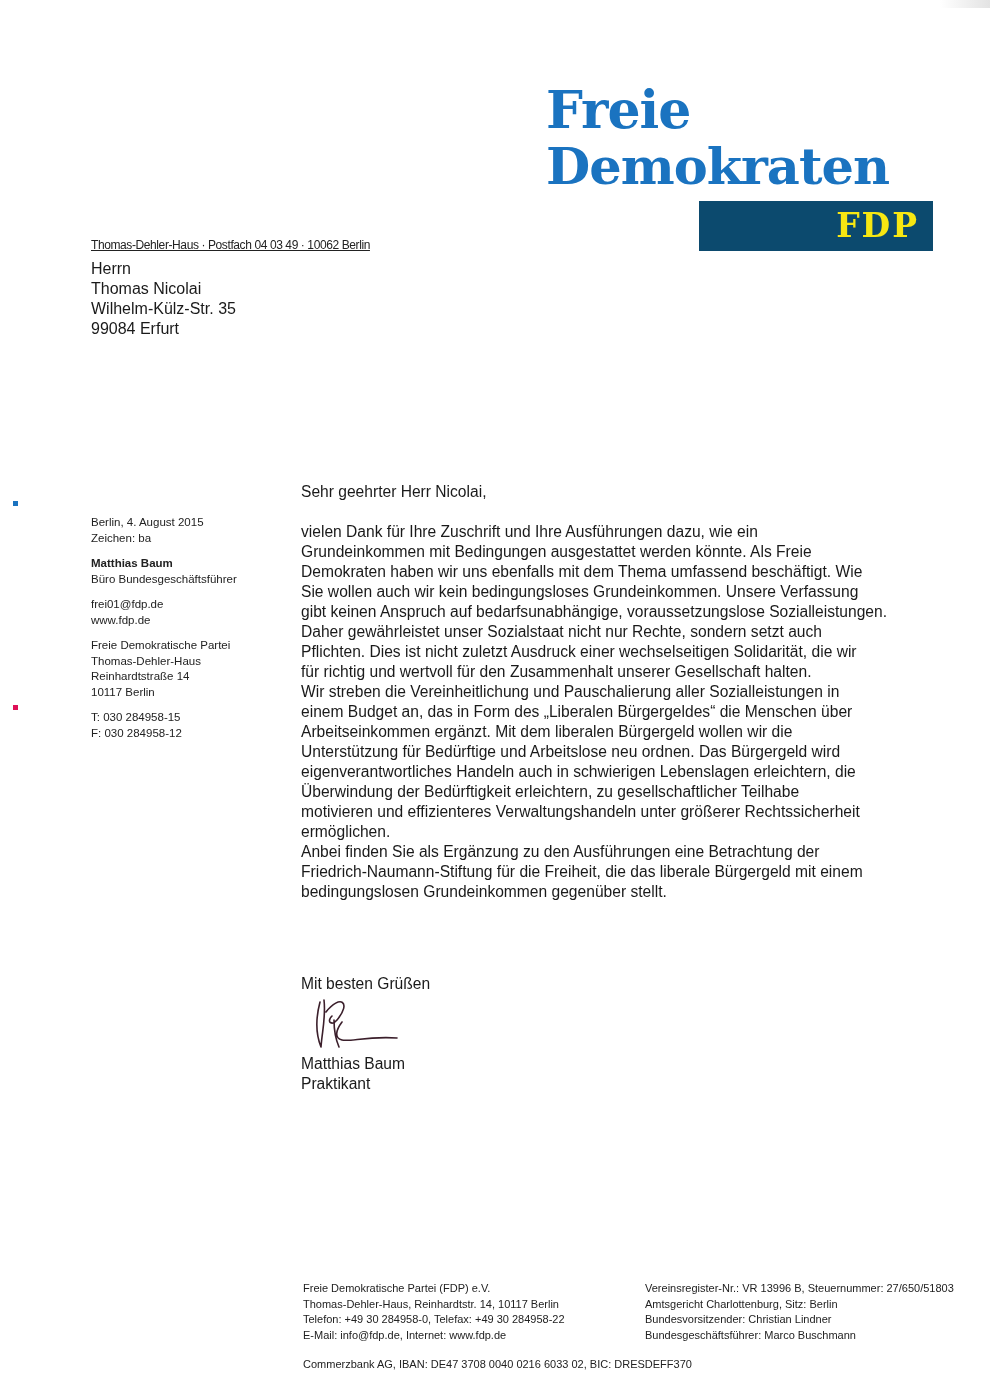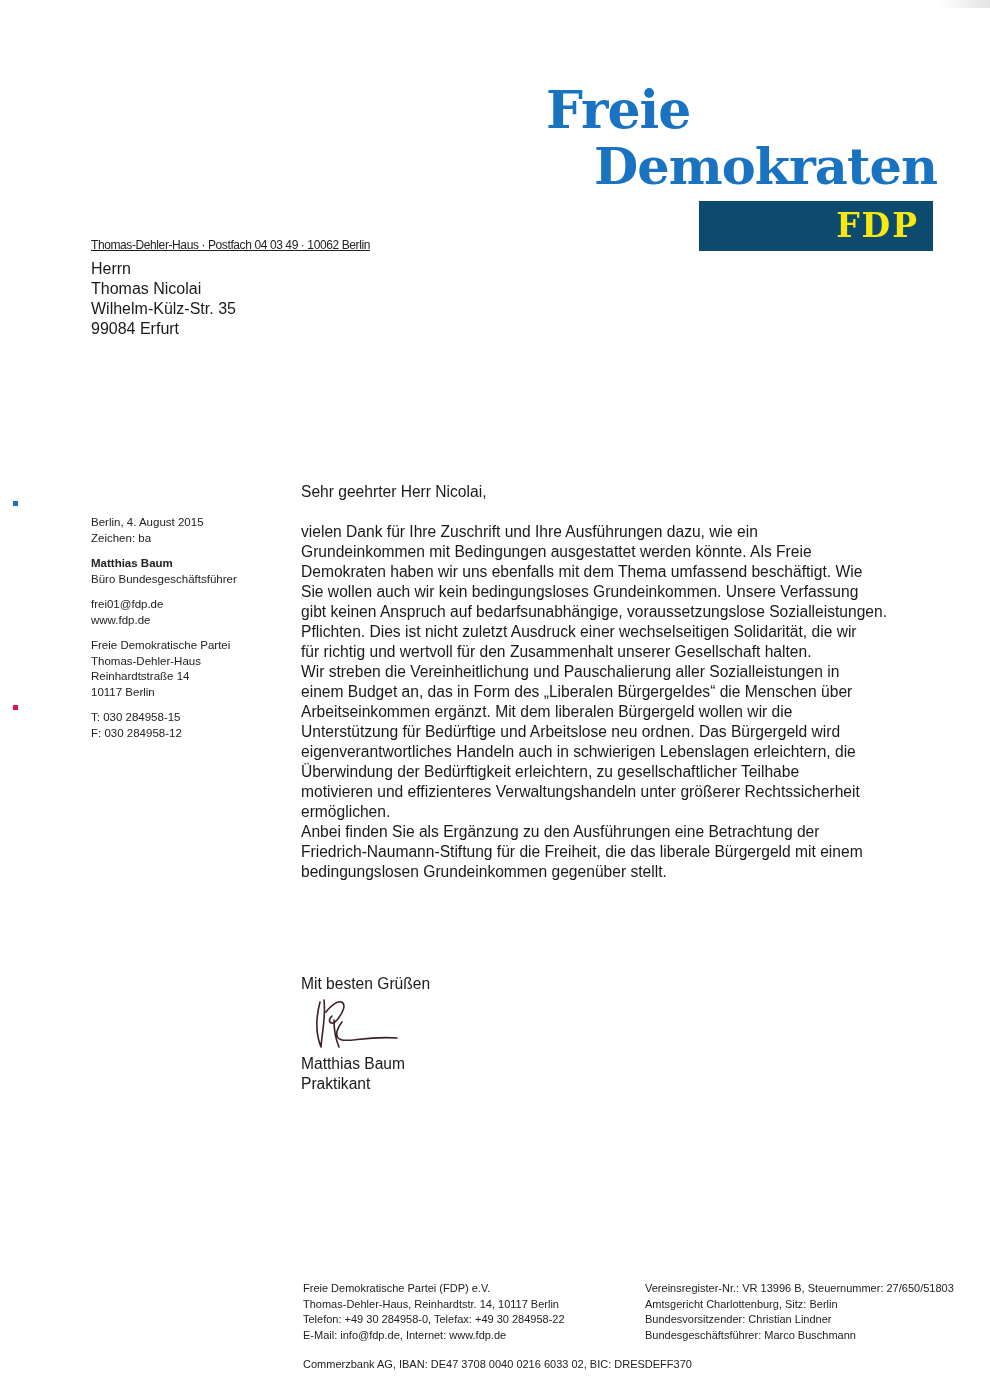--- a/index.html
+++ b/index.html
@@ -3,21 +3,21 @@
 <meta charset="utf-8">
 <style>
   html, body { margin: 0; padding: 0; background: #ffffff; }
   body { width: 990px; height: 1400px; position: relative; overflow: hidden;
          font-family: "Liberation Sans", "DejaVu Sans", sans-serif; color: #1a1a1a; }
 
   .logo { position: absolute; left: 546px; top: 78px; width: 390px; }
   .logo-line { font-family: "DejaVu Serif", serif; font-weight: bold; color: #1a73c0;
                font-size: 52px; line-height: 56px; letter-spacing: -1px; white-space: nowrap; }
   .logo-line.l1 { position: absolute; left: 0; top: 4px; }
-  .logo-line.l2 { position: absolute; left: 0; top: 60px; font-size: 51px; margin-left: 48px; }
+  .logo-line.l2 { position: absolute; left: 0; top: 60px; font-size: 51px; }
   .logo-bar { position: absolute; left: 153px; top: 123px; width: 234px; height: 50px;
               background: #0c4a6e; }
   .logo-fdp { position: absolute; right: 14px; top: 5px; font-family: "DejaVu Serif", serif;
               font-weight: bold; color: #f7e712; font-size: 33px; letter-spacing: 2px; line-height: 40px; }
 
   .sender-line { position: absolute; left: 91px; top: 238px; font-size: 12px; letter-spacing: -0.4px; color: #222; text-decoration: underline; }
 
   .recipient { position: absolute; left: 91px; top: 259px; font-size: 16px; line-height: 20px; color: #1a1a1a; }
   .recipient div { white-space: nowrap; }
 
@@ -88,20 +88,21 @@
   <div>F: 030 284958-12</div>
 </div>
 
 <div class="body">
   <p class="salutation">Sehr geehrter Herr Nicolai,</p>
   <p>vielen Dank für Ihre Zuschrift und Ihre Ausführungen dazu, wie ein</p>
   <p>Grundeinkommen mit Bedingungen ausgestattet werden könnte. Als Freie</p>
   <p>Demokraten haben wir uns ebenfalls mit dem Thema umfassend beschäftigt. Wie</p>
   <p>Sie wollen auch wir kein bedingungsloses Grundeinkommen. Unsere Verfassung</p>
   <p>gibt keinen Anspruch auf bedarfsunabhängige, voraussetzungslose Sozialleistungen.</p>
+  <p>Daher gewährleistet unser Sozialstaat nicht nur Rechte, sondern setzt auch</p>
   <p>Pflichten. Dies ist nicht zuletzt Ausdruck einer wechselseitigen Solidarität, die wir</p>
   <p>für richtig und wertvoll für den Zusammenhalt unserer Gesellschaft halten.</p>
   <p>Wir streben die Vereinheitlichung und Pauschalierung aller Sozialleistungen in</p>
   <p>einem Budget an, das in Form des „Liberalen Bürgergeldes“ die Menschen über</p>
   <p>Arbeitseinkommen ergänzt. Mit dem liberalen Bürgergeld wollen wir die</p>
   <p>Unterstützung für Bedürftige und Arbeitslose neu ordnen. Das Bürgergeld wird</p>
   <p>eigenverantwortliches Handeln auch in schwierigen Lebenslagen erleichtern, die</p>
   <p>Überwindung der Bedürftigkeit erleichtern, zu gesellschaftlicher Teilhabe</p>
   <p>motivieren und effizienteres Verwaltungshandeln unter größerer Rechtssicherheit</p>
   <p>ermöglichen.</p>

